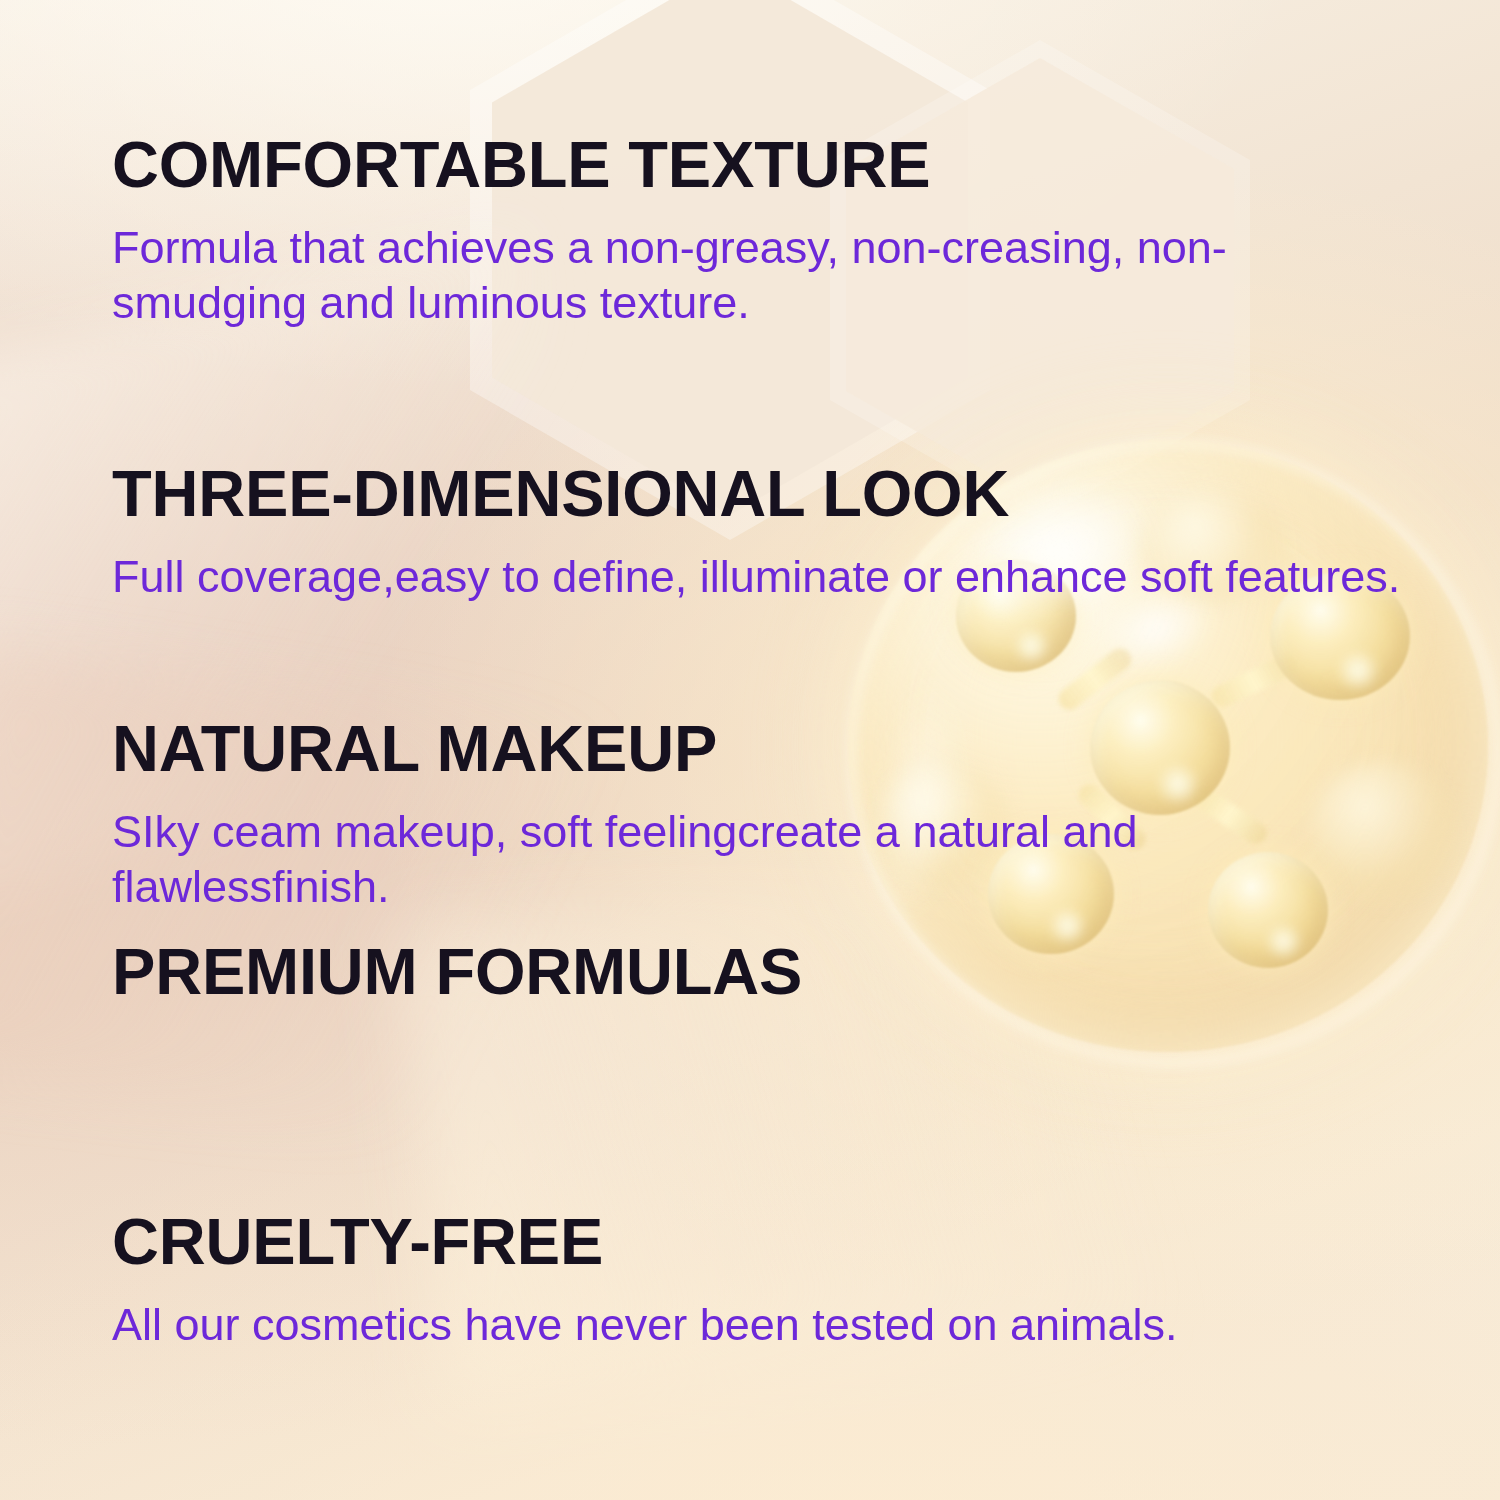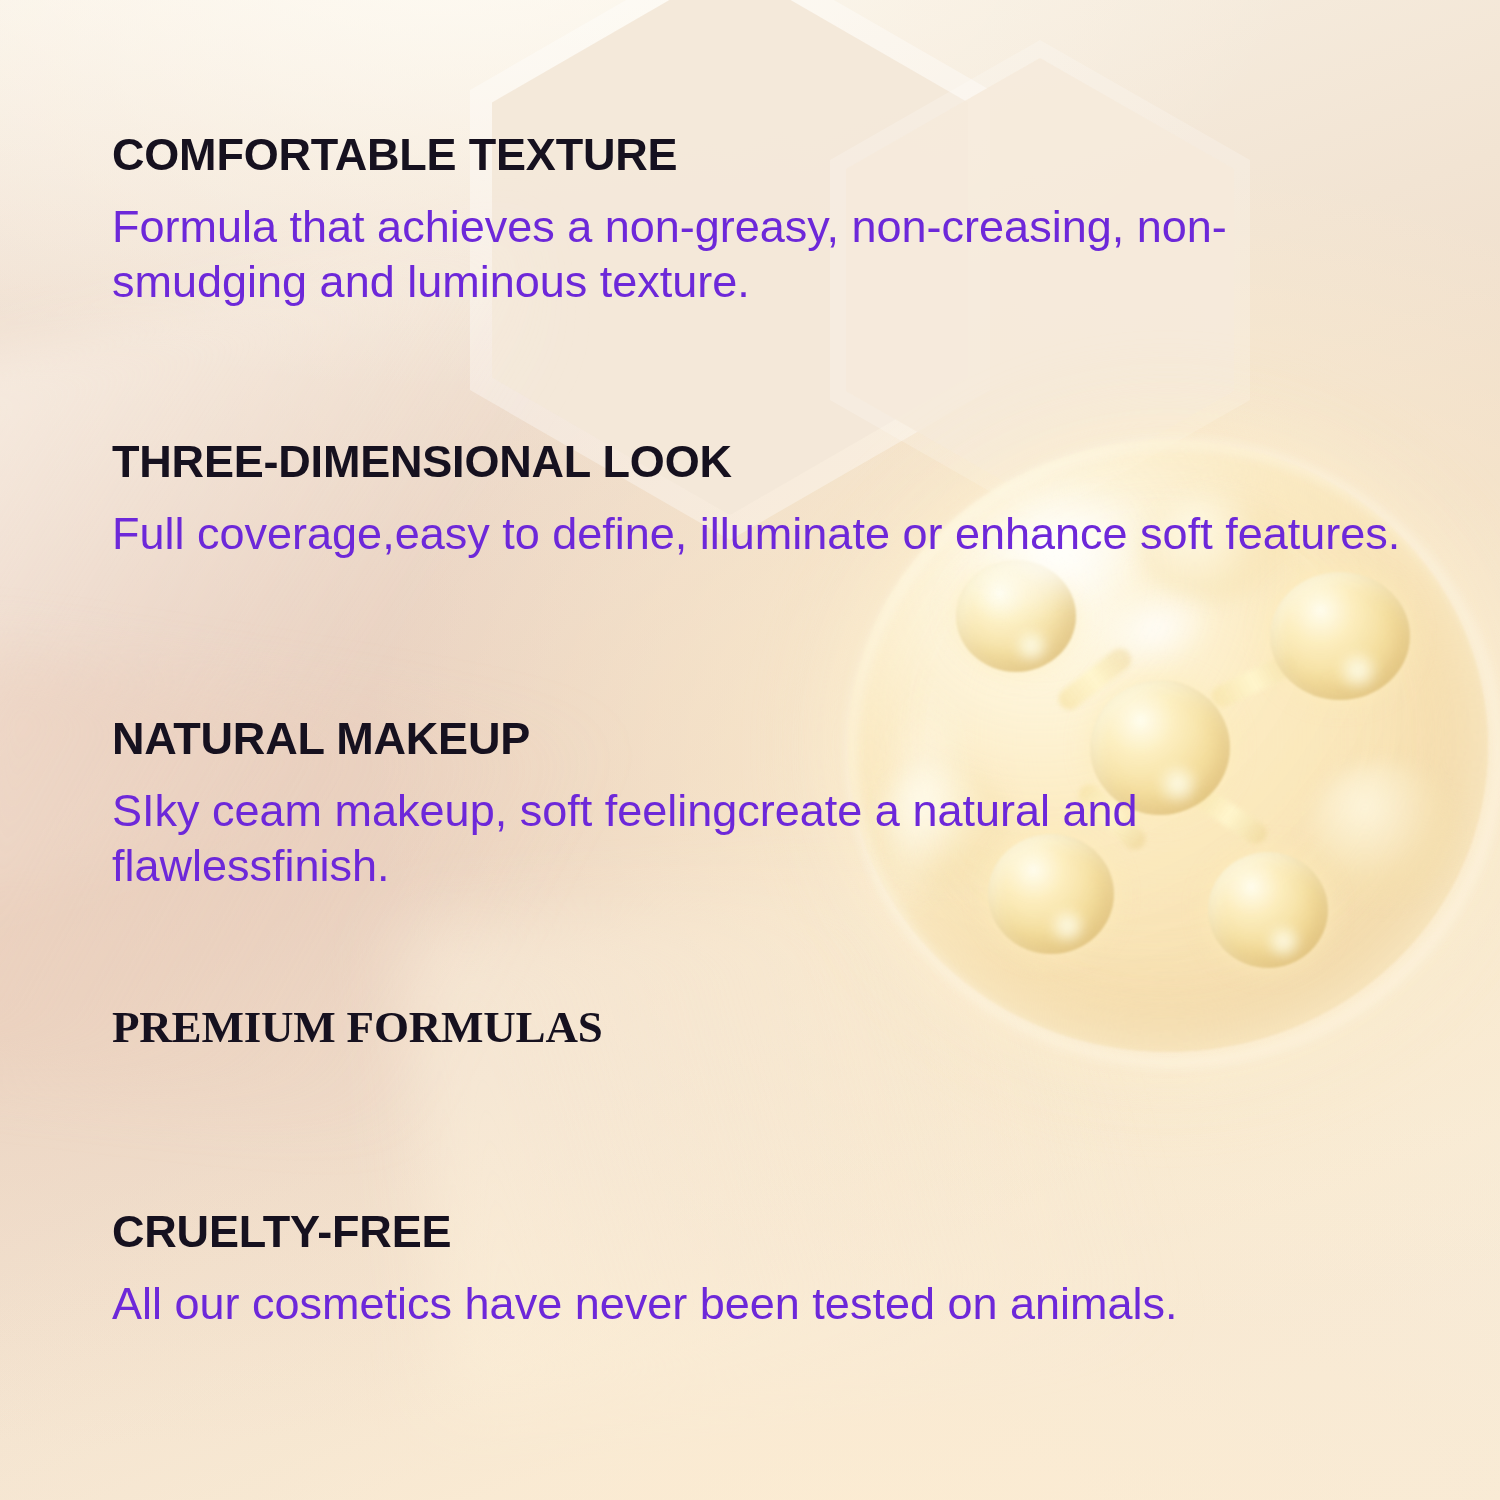--- a/index.html
+++ b/index.html
@@ -306,42 +306,42 @@
   }
 
   .feature {
     position: absolute;
     left: 112px;
     width: 1300px;
   }
 
   .feature-title {
     margin: 0 0 0 0;
-    font-size: 45px;
+    font-size: 65px;
     font-weight: bold;
     letter-spacing: -0.2px;
     line-height: 1.05;
     color: #16111f;
     white-space: nowrap;
   }
 
   .feature-desc {
     margin: 22px 0 0 0;
     font-size: 45px;
     font-weight: normal;
     line-height: 1.22;
     color: #6d28d9;
     max-width: 1300px;
   }
 
   
   .f0 { top: 131px; }
-  .f1 { top: 438px; }
+  .f1 { top: 460px; }
   .f2 { top: 715px; }
-  .f3 { top: 1004px; font-family: Liberation Serif, serif; }
+  .f3 { top: 938px; }
   .f4 { top: 1208px; }
 </style>
 </head>
 <body>
 
 <div id="page">
 
   <div class="bg-layer bg-base"></div>
   <div class="bg-layer bg-left-shade"></div>
   <div class="bg-layer bg-warm-bloom"></div>

